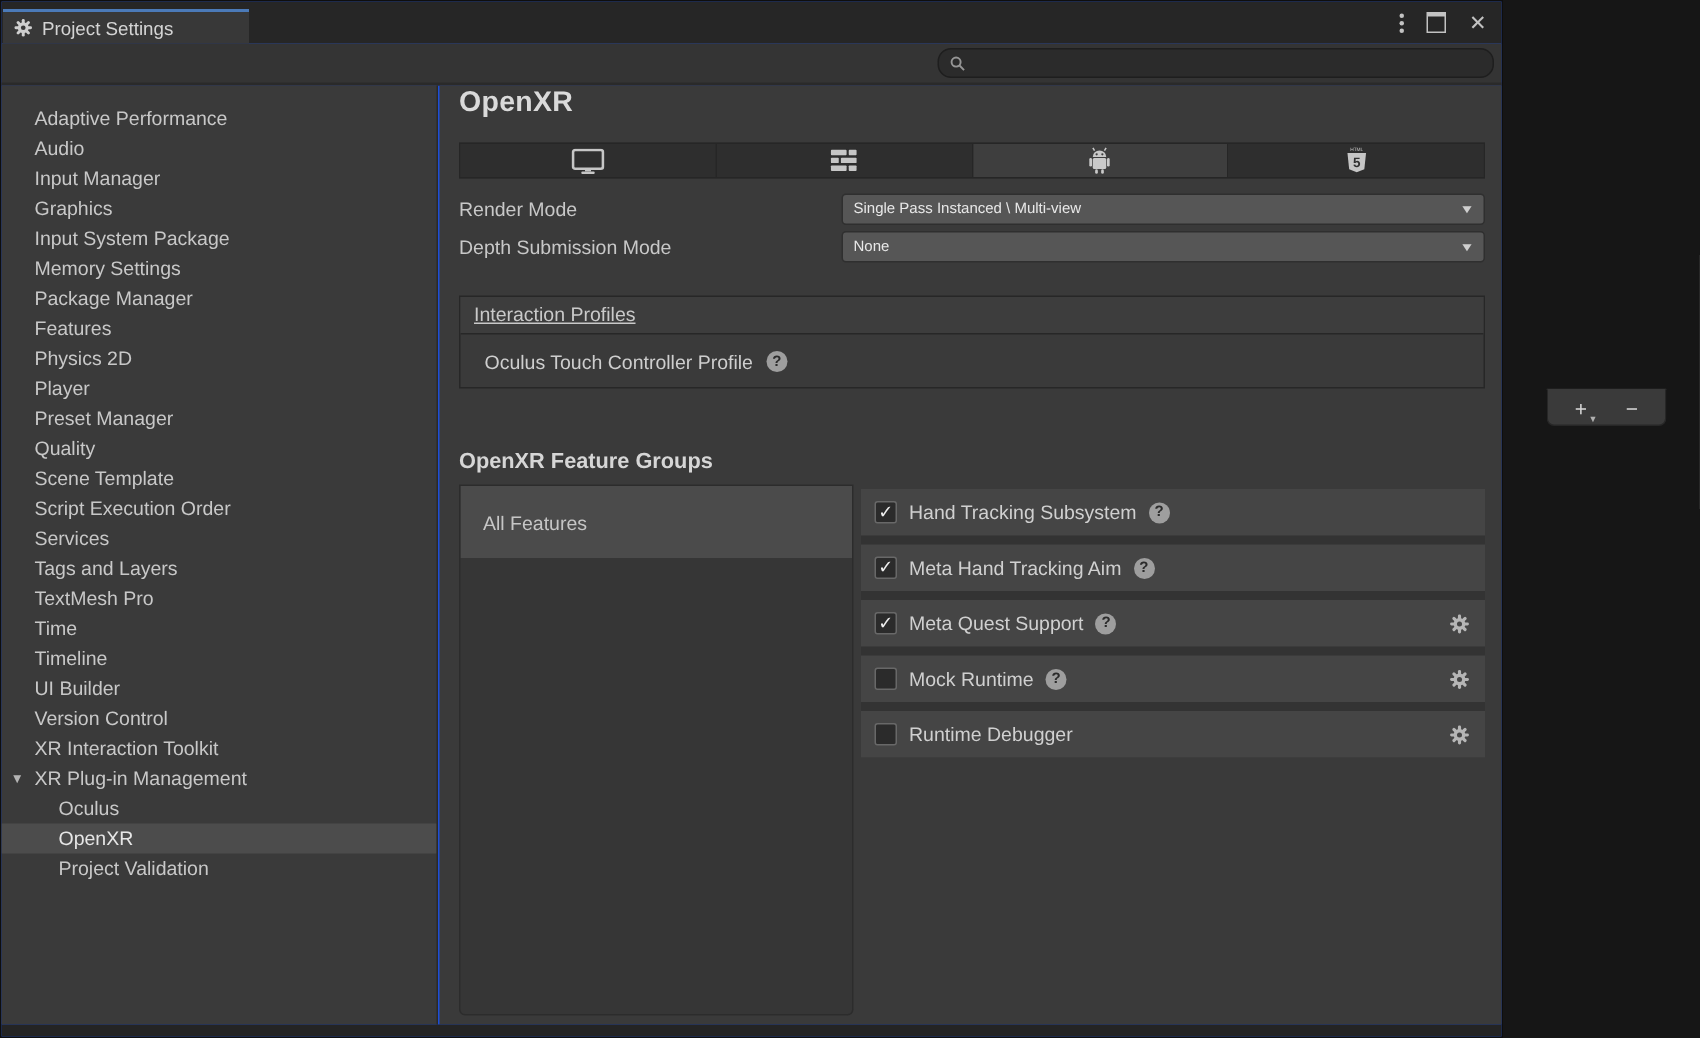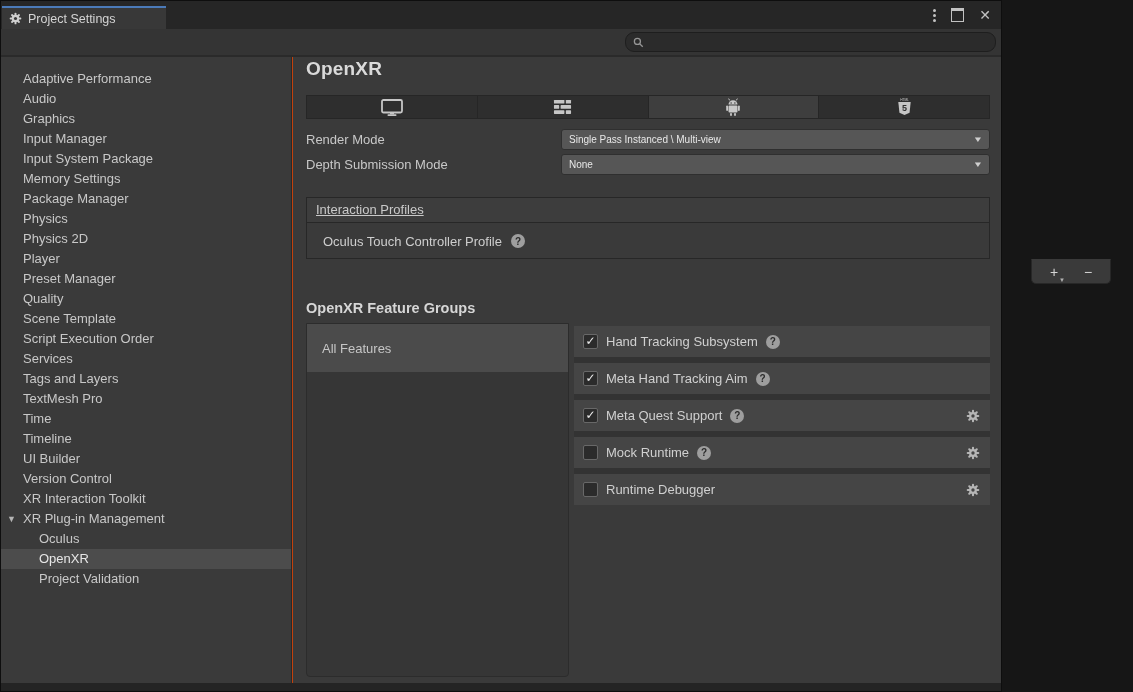--- a/index.html
+++ b/index.html
@@ -2,21 +2,21 @@
 <html><head>
 <meta charset="utf-8">
 <style>
   html,body{margin:0;padding:0;}
   body{
     width:1133px;height:692px;overflow:hidden;
     background:#161616;
     font-family:"Liberation Sans","DejaVu Sans",sans-serif;
     -webkit-font-smoothing:antialiased;
   }
-  #window{position:relative;width:1002px;height:692px;background:#c2410c;border:1px solid #0e0e0e;box-sizing:border-box;}
+  #window{position:relative;width:1002px;height:692px;background:#1d4ed8;border:1px solid #0e0e0e;box-sizing:border-box;}
 
   
   .titlebar{position:absolute;top:0;left:0;right:0;height:28px;background:#262626;}
   .doc-tab{
     position:absolute;left:1px;top:5px;width:164px;height:23px;background:#383838;
     border-top:2px solid #4b7ab8;box-sizing:border-box;
     display:flex;align-items:center;gap:6px;padding-left:7px;
     font-size:12.5px;color:#d4d4d4;white-space:nowrap;
   }
   .win-controls{position:absolute;right:10px;top:0;height:28px;display:flex;align-items:center;gap:15px;}
@@ -137,41 +137,41 @@
     <div class="side-item">
         
         <span>Adaptive Performance</span>
       </div>
       <div class="side-item">
         
         <span>Audio</span>
       </div>
       <div class="side-item">
         
+        <span>Input Manager</span>
+      </div>
+      <div class="side-item">
+        
         <span>Graphics</span>
       </div>
       <div class="side-item">
         
-        <span>Input Manager</span>
-      </div>
-      <div class="side-item">
-        
         <span>Input System Package</span>
       </div>
       <div class="side-item">
         
         <span>Memory Settings</span>
       </div>
       <div class="side-item">
         
         <span>Package Manager</span>
       </div>
       <div class="side-item">
         
-        <span>Physics</span>
+        <span>Features</span>
       </div>
       <div class="side-item">
         
         <span>Physics 2D</span>
       </div>
       <div class="side-item">
         
         <span>Player</span>
       </div>
       <div class="side-item">

